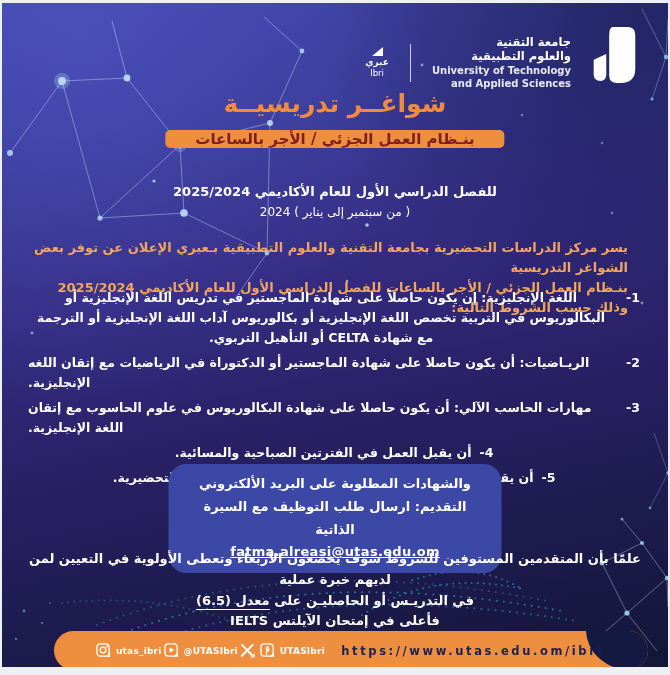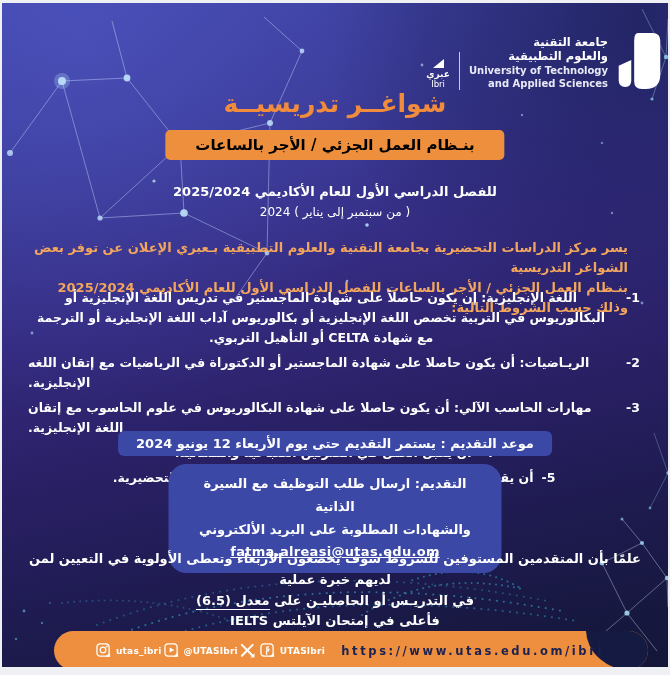--- a/index.html
+++ b/index.html
@@ -11,37 +11,37 @@
     position:absolute;top:3px;left:2px;width:666px;height:664px;overflow:hidden;
     background:
       radial-gradient(ellipse at 12% 6%, rgba(96,106,230,0.30), rgba(0,0,0,0) 42%),
       radial-gradient(ellipse at 95% 2%, rgba(15,18,60,0.55), rgba(0,0,0,0) 35%),
       linear-gradient(168deg,#4146a8 0%, #3a3a96 22%, #342b80 42%, #2a2066 60%, #1e1b50 78%, #131637 100%);
     direction:rtl;
   }
   .deco{position:absolute;inset:0;z-index:0;pointer-events:none;}
 
   
-  .header{position:absolute;top:18px;right:7px;display:flex;direction:rtl;align-items:flex-end;gap:9px;z-index:2;}
+  .header{position:absolute;top:18px;right:32px;display:flex;direction:rtl;align-items:center;gap:21px;z-index:2;}
   .logo-svg{width:44px;height:58px;display:block;}
   .uni-names{text-align:right;padding-top:14px;}
   .uni-ar{color:#fff;font-weight:bold;font-size:11.5px;line-height:1.25;}
   .uni-en{color:#e8e9f6;font-size:10px;line-height:1.3;margin-top:0;font-weight:bold;}
   .hdr-divider{width:1px;height:38px;background:rgba(255,255,255,0.75);margin-top:16px;}
   .branch{display:flex;flex-direction:column;align-items:center;margin-top:14px;gap:1px;}
   .branch svg{width:13px;height:11px;display:block;}
   .branch-ar{color:#fff;font-size:9px;font-weight:bold;line-height:1.1;}
   .branch-en{color:#fff;font-size:8.5px;line-height:1.1;}
 
   
   .title{position:absolute;top:86px;left:0;width:100%;text-align:center;color:#f18c3c;
          font-size:25px;font-weight:bold;letter-spacing:0;z-index:2;}
   .banner{position:absolute;top:127px;left:50%;transform:translateX(-50%);
-          background:#ee8f3e;color:#000000;font-weight:bold;font-size:15px;
-          padding:6px 30px;border-radius:5px;white-space:nowrap;z-index:2;}
+          background:#ee8f3e;color:#7f1d1d;font-weight:bold;font-size:15px;
+          padding:0 30px;border-radius:5px;white-space:nowrap;z-index:2;}
   .termlines{position:absolute;top:179px;left:0;width:100%;text-align:center;color:#fff;z-index:2;}
   .term1{font-size:13px;font-weight:bold;line-height:1.6;}
   .term2{font-size:12px;line-height:1.6;}
 
   
   .intro{position:absolute;top:217px;left:25px;right:40px;text-align:right;
          color:#f2a55c;font-weight:bold;font-size:13px;line-height:1.55;z-index:2;margin-top:18px;}
 
   
   .list{position:absolute;top:285px;right:28px;left:26px;color:#fff;font-size:12.5px;line-height:1.6;z-index:2;}
@@ -217,25 +217,24 @@
       <span class="ctext">مهارات الحاسب الآلي: أن يكون حاصلا على شهادة البكالوريوس في علوم الحاسوب مع إتقان اللغة الإنجليزية.</span>
     </div>
     <div class="cond center">
       <span class="num">4-</span><span>أن يقبل  العمل في الفترتين الصباحية والمسائية.</span>
     </div>
     <div class="cond center">
       <span class="num">5-</span><span>أن يقبل المهام الموكلة إليه من قبل إدارة مركز الدراسات التحضيرية.</span>
     </div>
   </div>
 
-  <div class="deadline-box">موعد التقديم : يستمر التقديم حتى يوم الأربعاء 12 يونيو 2024</div>
 
   <div class="apply-box">
+    <div>والشهادات المطلوبة على البريد الألكتروني</div>
     <div>التقديم: ارسال طلب التوظيف مع السيرة الذاتية</div>
-    <div>والشهادات المطلوبة على البريد الألكتروني</div>
     <div><span class="email">fatma.alreasi@utas.edu.om</span></div>
   </div>
 
   <div class="note">
     <div>علمًا بأن المتقدمين المستوفين للشروط سوف يخضعون الأربعاء وتعطى الأولوية في التعيين لمن لديهم خبرة عملية</div>
     <div><span>في التدريـس  أو الحاصليـن على </span><span class="uline">معدل (6.5)</span></div>
     <div>فأعلى في إمتحان الآيلتس IELTS</div>
   </div>
 
   <div class="footerbar">

